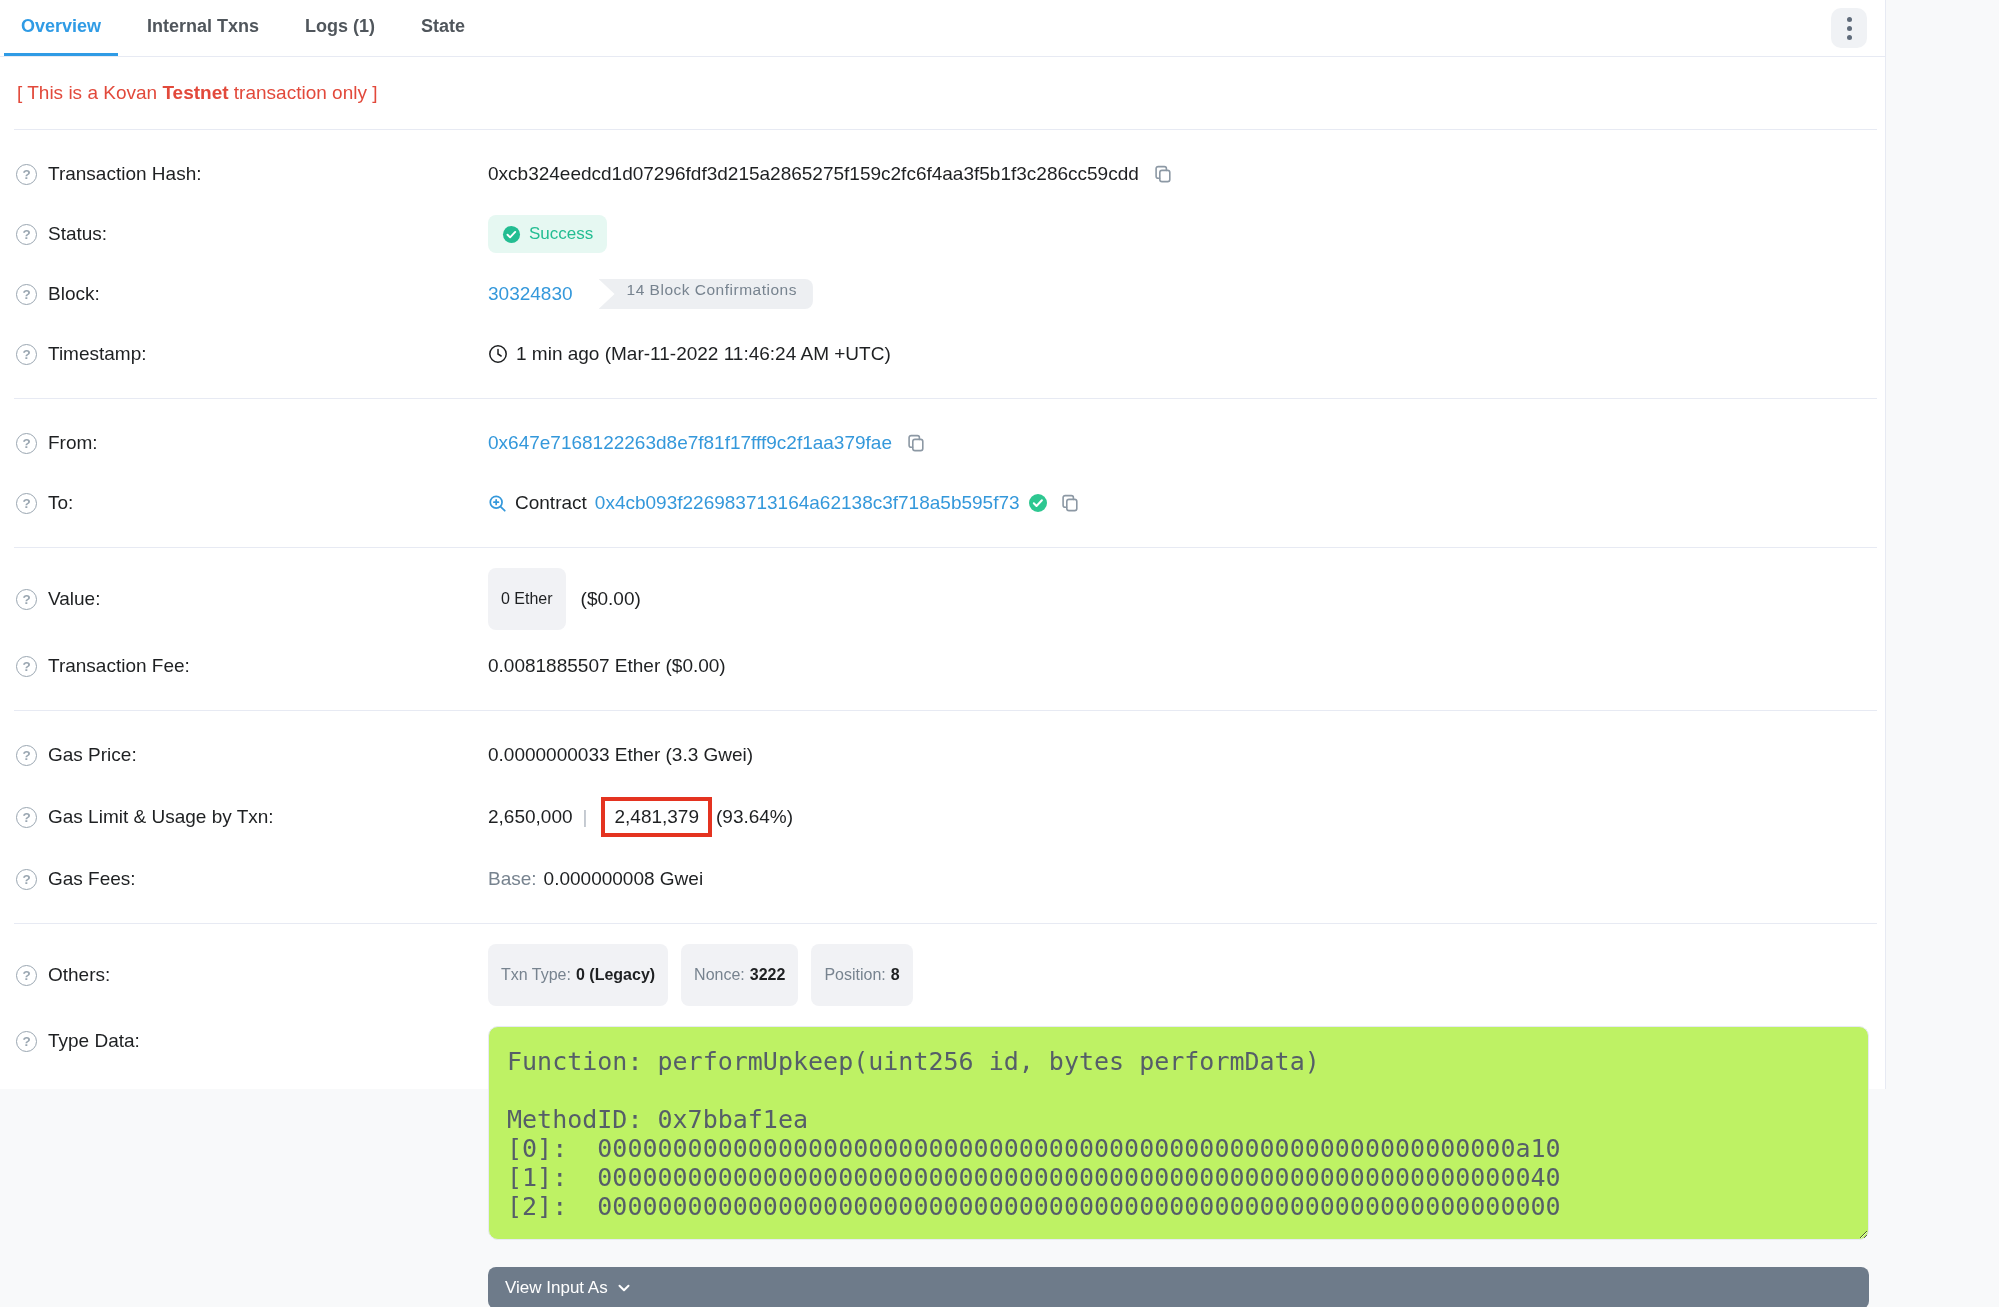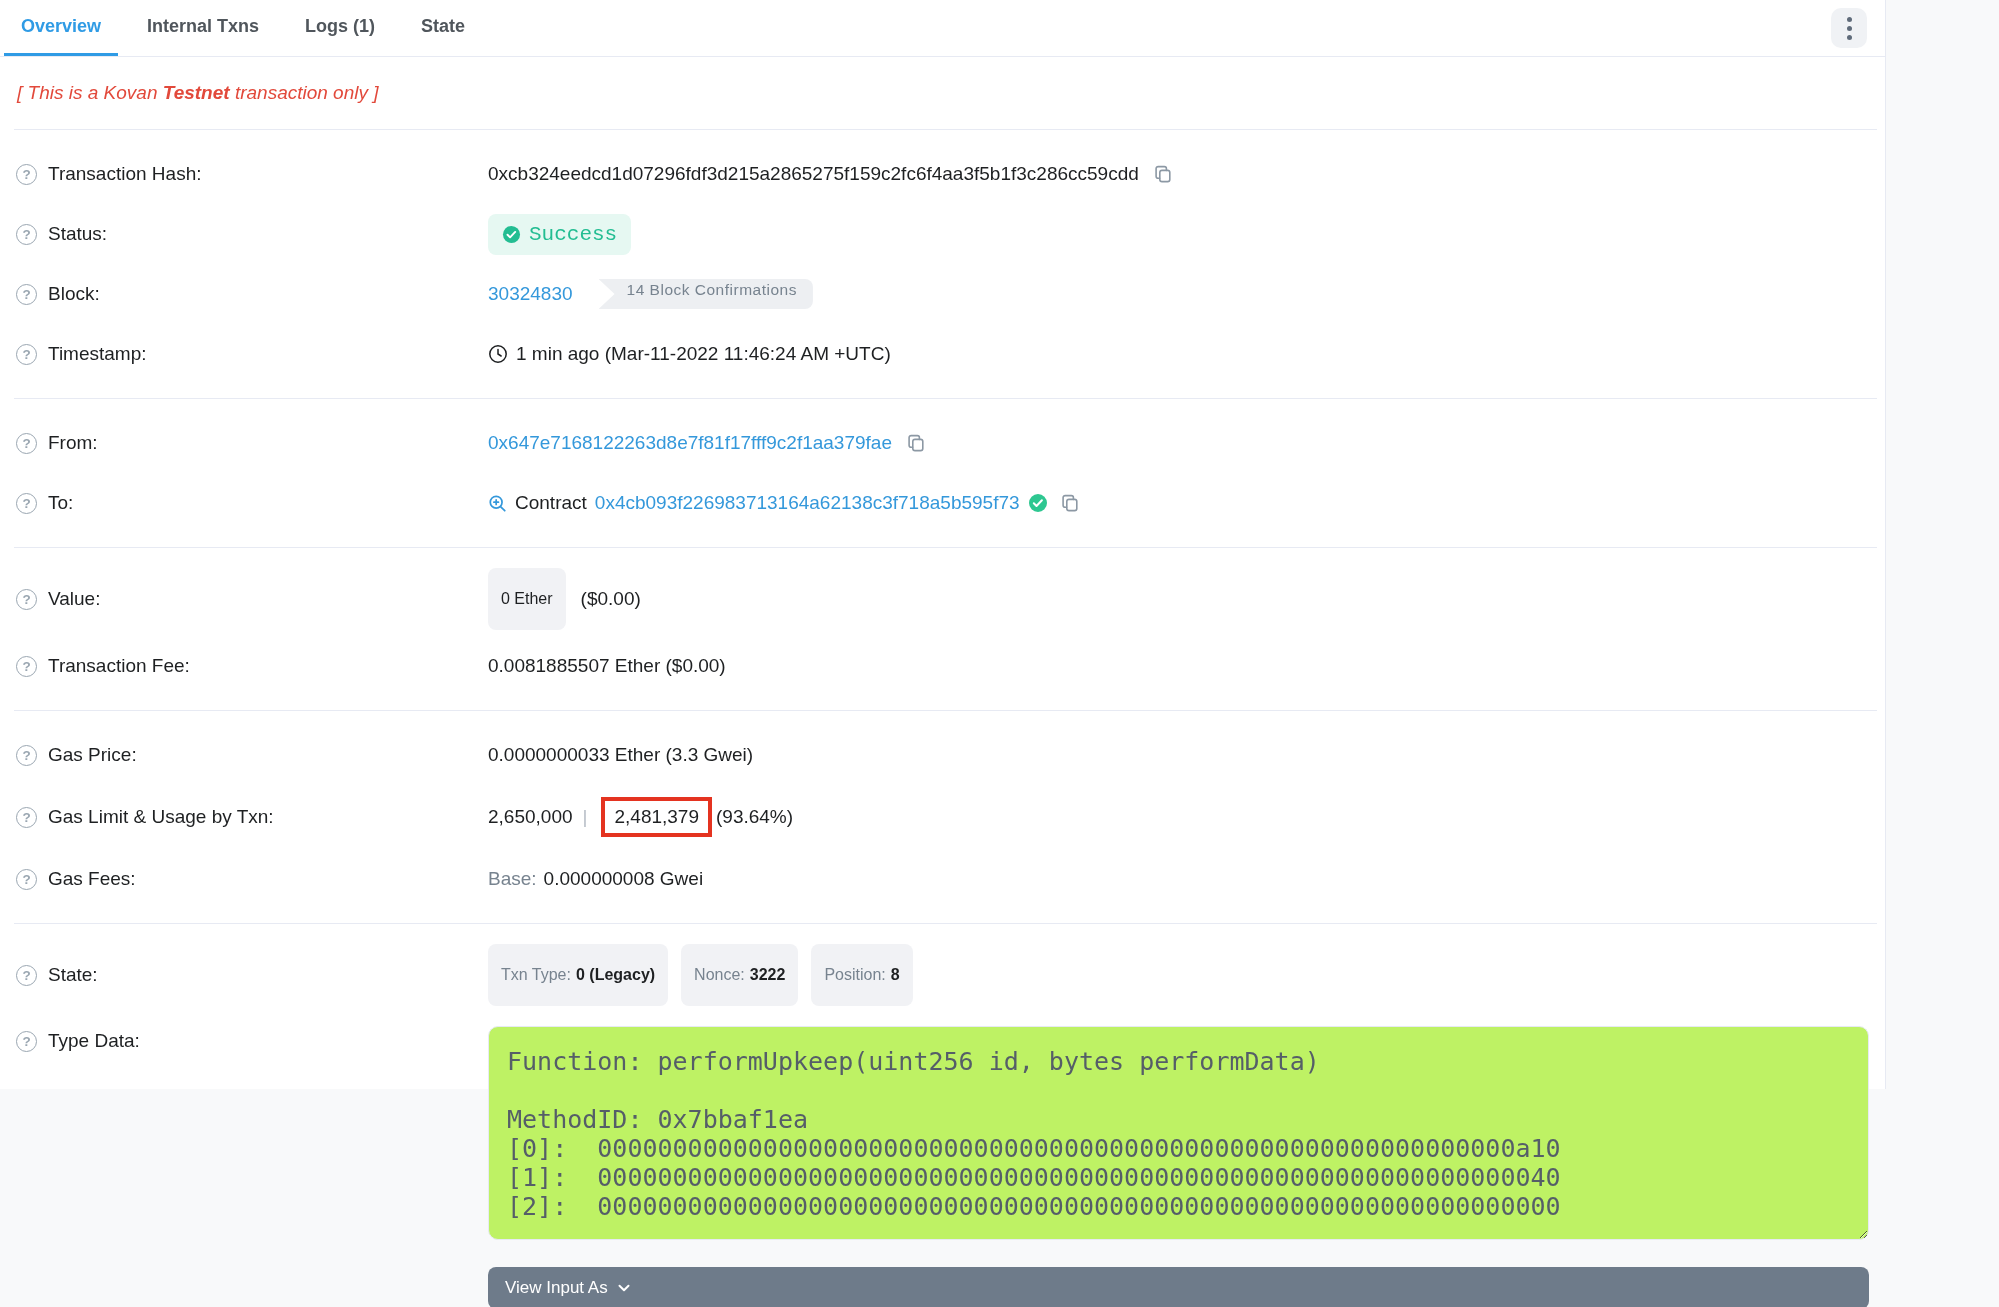--- a/index.html
+++ b/index.html
@@ -15,21 +15,21 @@
   .tab { display:flex; align-items:center; padding:0 17px; margin-right:12px;
          font-size:18px; font-weight:700; color:#50565c; cursor:pointer;
          border-bottom:3px solid transparent; }
   .tab.active { color:#2f9be5; border-bottom-color:#2f9be5; }
   .kebab-btn { width:36px; height:40px; background:#f0f2f5; border-radius:10px;
                display:flex; flex-direction:column; align-items:center; justify-content:center;
                gap:4px; cursor:pointer; }
   .kebab-btn i { width:5px; height:5px; border-radius:50%; background:#5f6b7a; display:block; }
 
   
-  .warning { padding:25px 17px; font-size:19px; color:#e2493b;font-style:italic; }
+  .warning { padding:25px 17px; font-size:19px; color:#e2493b; }
   .warning b { font-weight:700; }
 
   .hr { border-top:1px solid #e7eaf3; margin:0 8px 0 14px; }
   .group { padding:14px 0; }
 
   
   .row { display:flex; align-items:center; min-height:60px; padding:6px 16px;
          font-size:19px; }
   .row.top { align-items:flex-start; padding-top:14px; }
   .rlabel { width:472px; flex:none; display:flex; align-items:center; gap:11px; color:#1e2022; }
@@ -38,21 +38,21 @@
 
   .q { width:21px; height:21px; flex:none; border:1.5px solid #9aa6b1; border-radius:50%;
        color:#9aa6b1; font-size:13.5px; font-weight:700; display:inline-flex;
        align-items:center; justify-content:center; cursor:pointer; }
 
   a.link { color:#3498db; text-decoration:none; cursor:pointer; }
   .icon-btn { display:inline-flex; align-items:center; cursor:pointer; margin-left:4px; }
 
   
   .status-badge { display:inline-flex; align-items:center; gap:8px; background:#e6f8f2;
-                  color:#23bd92; font-size:21px; padding:9px 14px; border-radius:8px;font-family:Liberation Mono, monospace; }
+                  color:#23bd92; font-size:17px; padding:9px 14px; border-radius:8px; }
 
   
   .conf-tag { margin-left:16px; background:#edeff2; color:#77838f; font-size:15.5px;
               letter-spacing:.5px; padding:2px 16px 10px 28px; border-radius:0 8px 8px 0;
               clip-path:polygon(0 0, 16px 50%, 0 100%, 100% 100%, 100% 0); }
 
   
   .gbadge { background:#f1f2f5; border-radius:8px; padding:22px 13px; font-size:16px;
             color:#1e2022; display:inline-flex; gap:5px; align-items:center; }
   .gbadge .k { color:#77838f; }
@@ -262,21 +262,21 @@
       </div>
     </div>
   </div>
 
   <div class="hr"></div>
 
   <div class="group">
     <div class="row">
       <div class="rlabel">
         <span class="q">?</span>
-        <span>State:</span>
+        <span>Others:</span>
       </div>
       <div class="rvalue" style="gap:13px;">
         <span class="gbadge">
           <span class="k">Txn Type:</span>
           <span class="v">0 (Legacy)</span>
         </span>
         <span class="gbadge">
           <span class="k">Nonce:</span>
           <span class="v">3222</span>
         </span>

